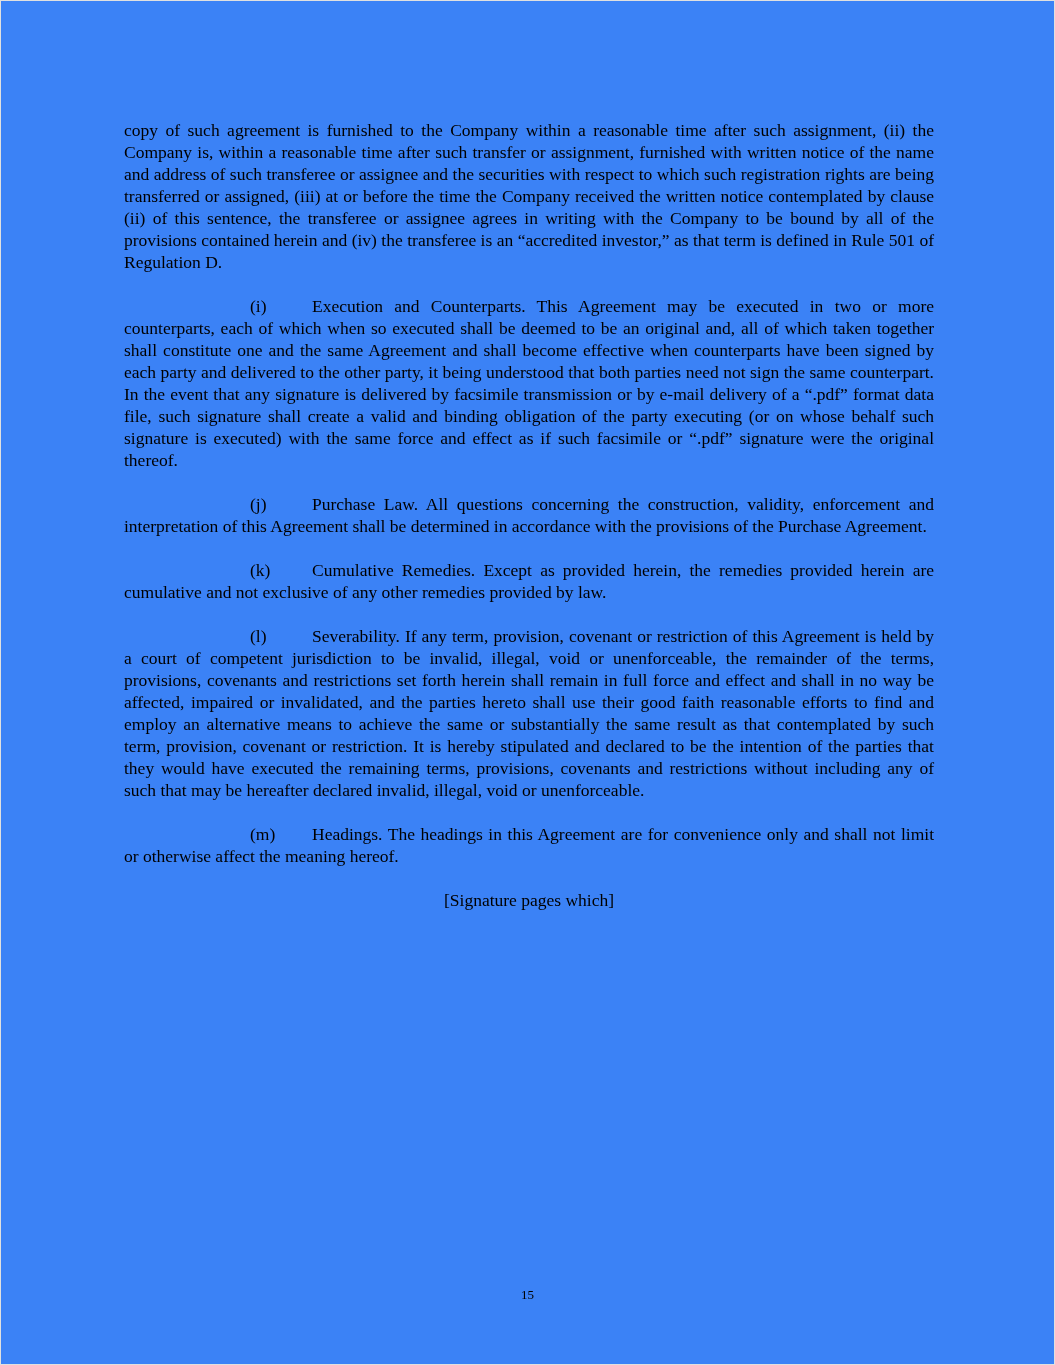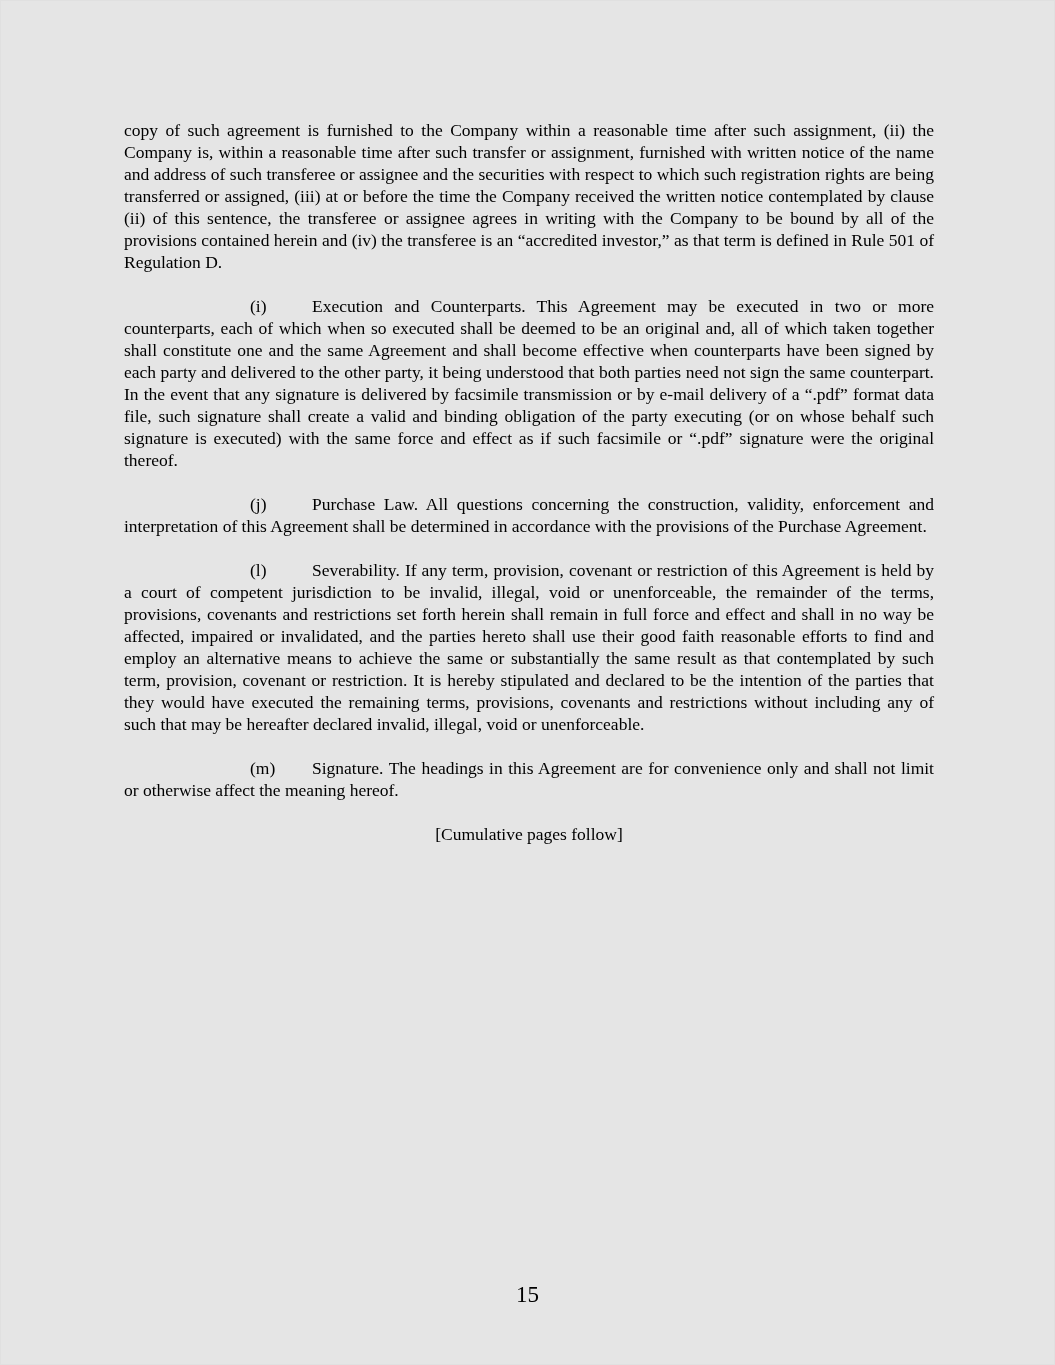--- a/index.html
+++ b/index.html
@@ -5,21 +5,21 @@
   html, body {
     margin: 0;
     padding: 0;
     background: #ffffff;
   }
   .page {
     position: relative;
     width: 1055px;
     height: 1365px;
     box-sizing: border-box;
-    background: #e5e5e5;
+    background: #3b82f6;
     border: 1px solid #e0e0e0;
     font-family: "Liberation Serif", "DejaVu Serif", serif;
     font-size: 17.5px;
     line-height: 22px;
     color: #000000;
     overflow: hidden;
   }
   .doc-body {
     position: absolute;
     top: 118px;
@@ -39,29 +39,30 @@
     margin-left: 126px;
   }
   span.heading {
   }
   .page-number {
     position: absolute;
     bottom: 58px;
     left: 0;
     width: 100%;
     text-align: center;
-    font-size: 23px;
+    font-size: 13px;
   }
 </style>
 </head>
 <body>
 
 <div class="page">
   <div class="doc-body">
       <p class="para"><span>copy of such agreement is furnished to the Company within a reasonable time after such assignment, (ii) the Company is, within a reasonable time after such transfer or assignment, furnished with written notice of the name and address of such transferee or assignee and the securities with respect to which such registration rights are being transferred or assigned, (iii) at or before the time the Company received the written notice contemplated by clause (ii) of this sentence, the transferee or assignee agrees in writing with the Company to be bound by all of the provisions contained herein and (iv) the transferee is an “accredited investor,” as that term is defined in Rule 501 of Regulation D.</span></p>
       <p class="para"><span class="letter">(i)</span><span class="heading">Execution and Counterparts</span>. <span>This Agreement may be executed in two or more counterparts, each of which when so executed shall be deemed to be an original and, all of which taken together shall constitute one and the same Agreement and shall become effective when counterparts have been signed by each party and delivered to the other party, it being understood that both parties need not sign the same counterpart. In the event that any signature is delivered by facsimile transmission or by e-mail delivery of a “.pdf” format data file, such signature shall create a valid and binding obligation of the party executing (or on whose behalf such signature is executed) with the same force and effect as if such facsimile or “.pdf” signature were the original thereof.</span></p>
       <p class="para"><span class="letter">(j)</span><span class="heading">Purchase Law</span>. <span>All questions concerning the construction, validity, enforcement and interpretation of this Agreement shall be determined in accordance with the provisions of the Purchase Agreement.</span></p>
+      <p class="para"><span class="letter">(k)</span><span class="heading">Cumulative Remedies</span>. <span>Except as provided herein, the remedies provided herein are cumulative and not exclusive of any other remedies provided by law.</span></p>
       <p class="para"><span class="letter">(l)</span><span class="heading">Severability</span>. <span>If any term, provision, covenant or restriction of this Agreement is held by a court of competent jurisdiction to be invalid, illegal, void or unenforceable, the remainder of the terms, provisions, covenants and restrictions set forth herein shall remain in full force and effect and shall in no way be affected, impaired or invalidated, and the parties hereto shall use their good faith reasonable efforts to find and employ an alternative means to achieve the same or substantially the same result as that contemplated by such term, provision, covenant or restriction. It is hereby stipulated and declared to be the intention of the parties that they would have executed the remaining terms, provisions, covenants and restrictions without including any of such that may be hereafter declared invalid, illegal, void or unenforceable.</span></p>
-      <p class="para"><span class="letter">(m)</span><span class="heading">Signature</span>. <span>The headings in this Agreement are for convenience only and shall not limit or otherwise affect the meaning hereof.</span></p>
-      <p class="para center"><span>[Cumulative pages follow]</span></p>
+      <p class="para"><span class="letter">(m)</span><span class="heading">Headings</span>. <span>The headings in this Agreement are for convenience only and shall not limit or otherwise affect the meaning hereof.</span></p>
+      <p class="para center"><span>[Signature pages which]</span></p>
     </div>
   <div class="page-number">15</div>
 </div>
 
 </body></html>

